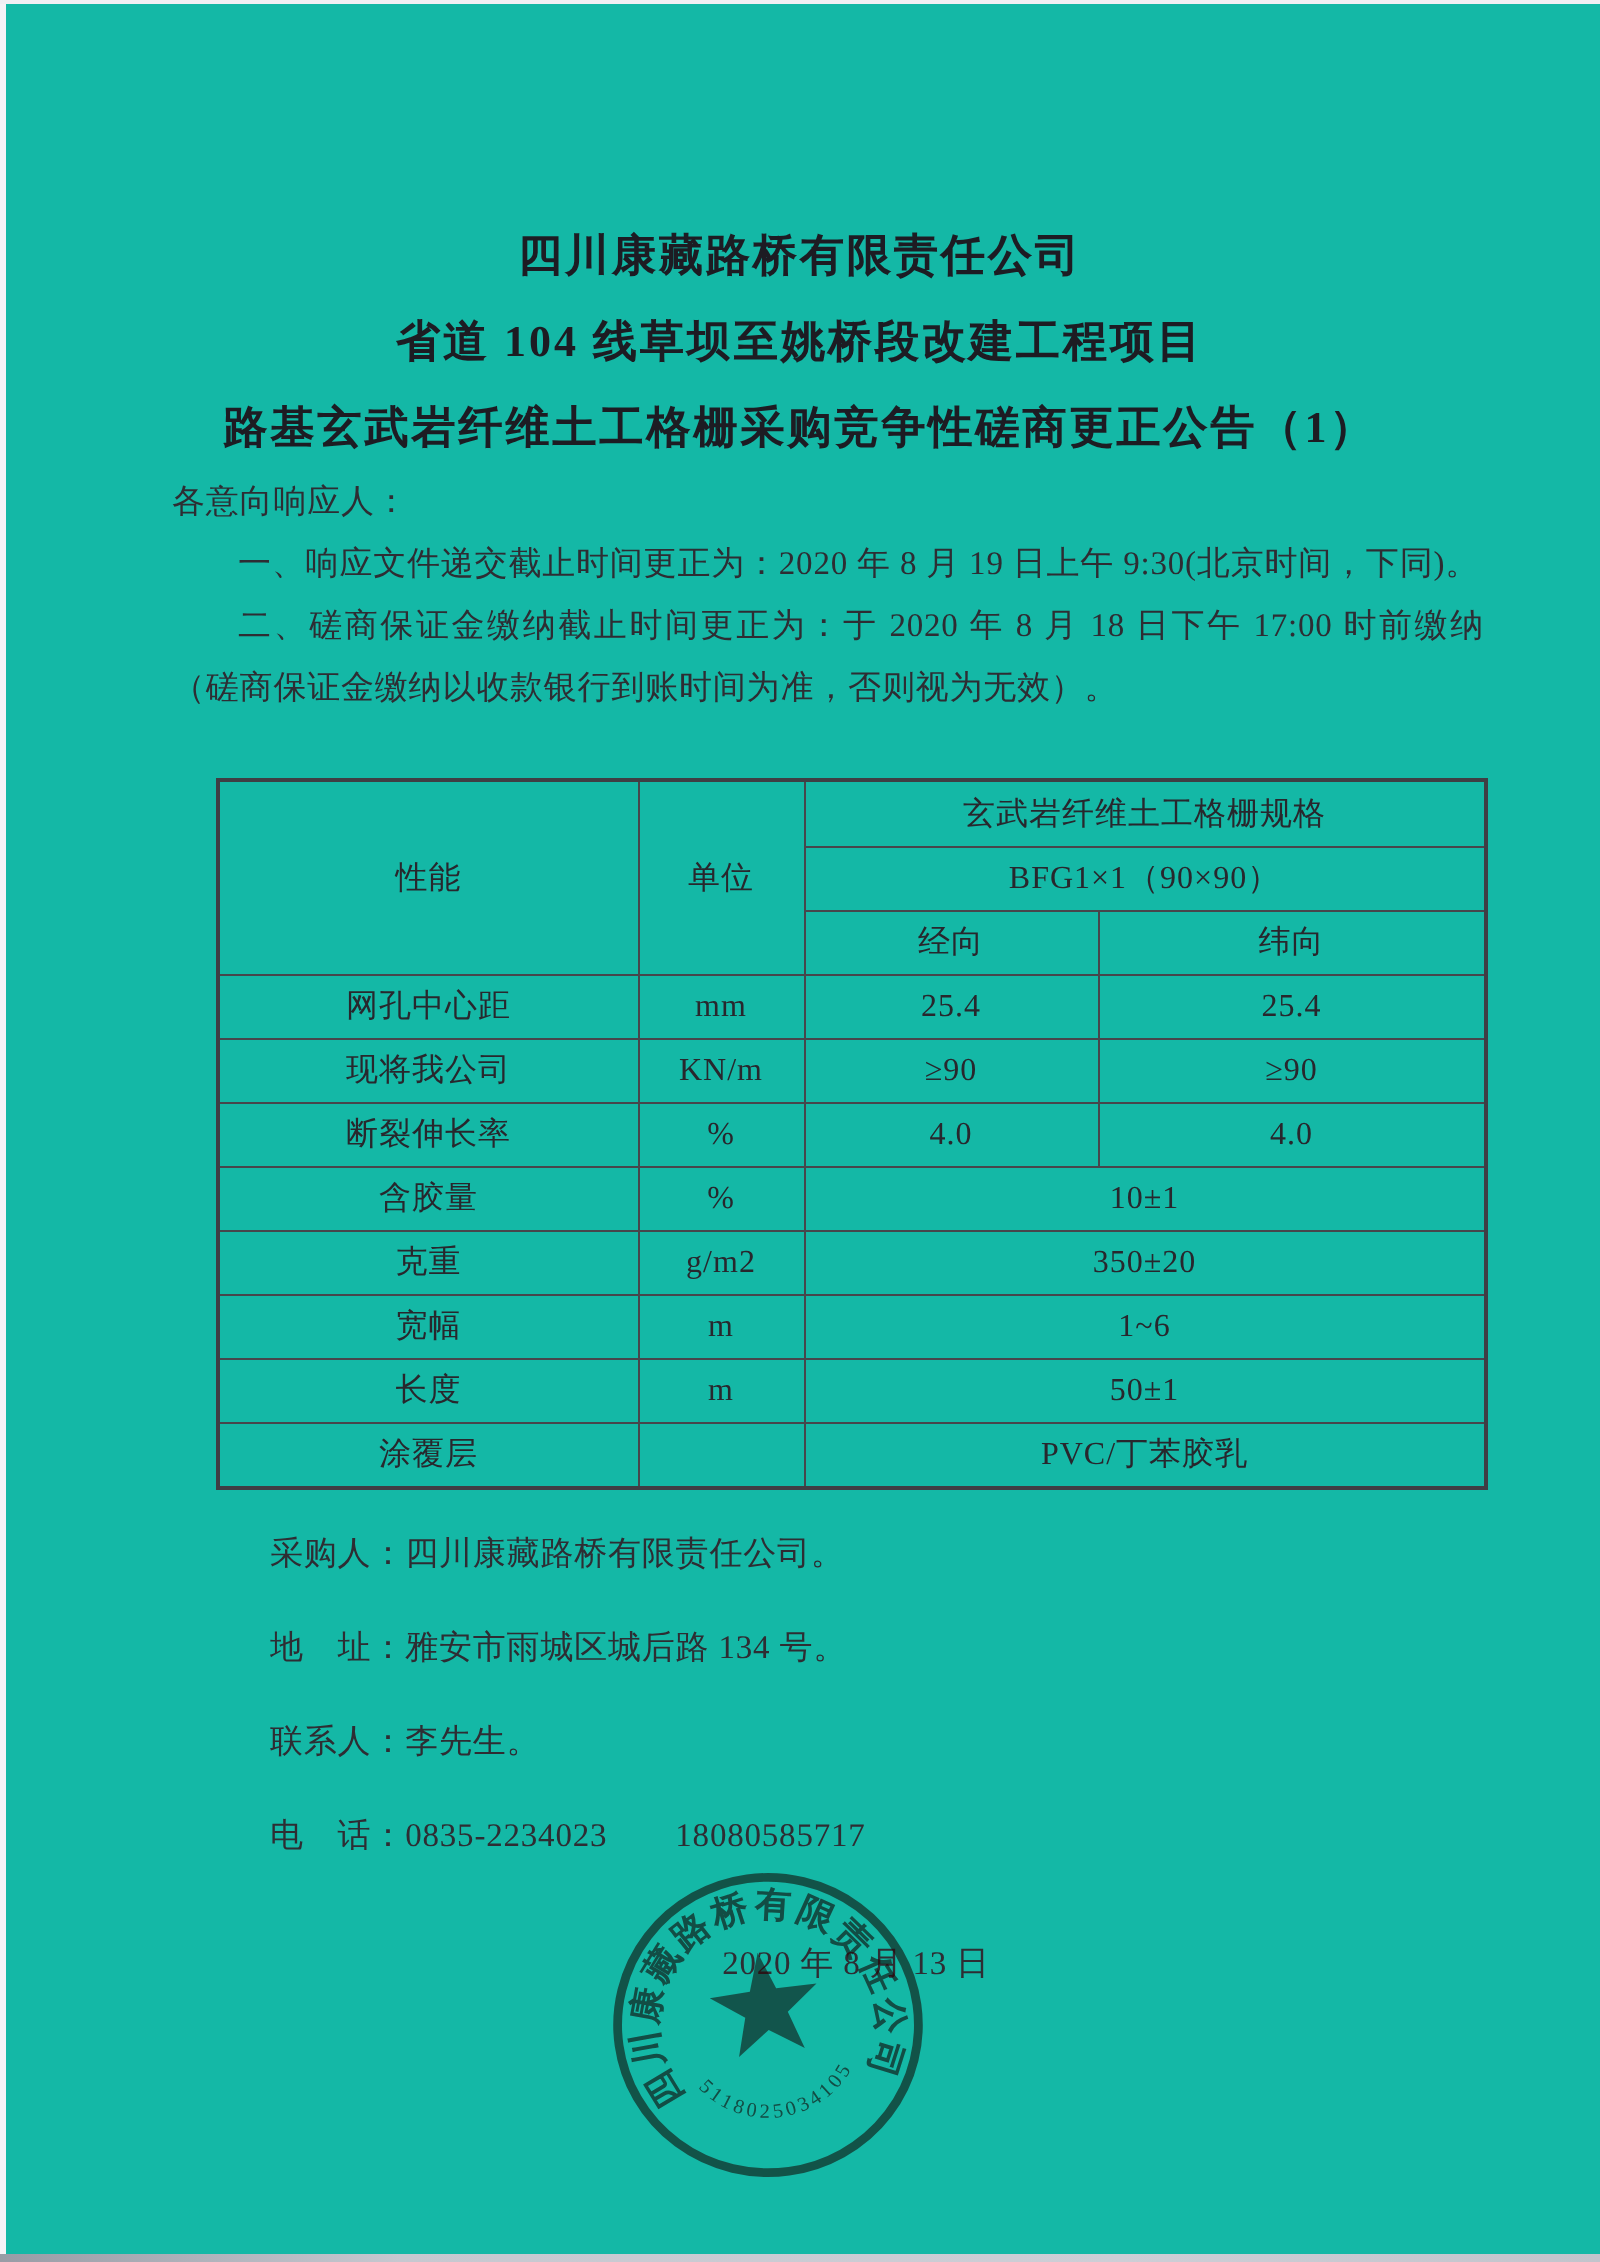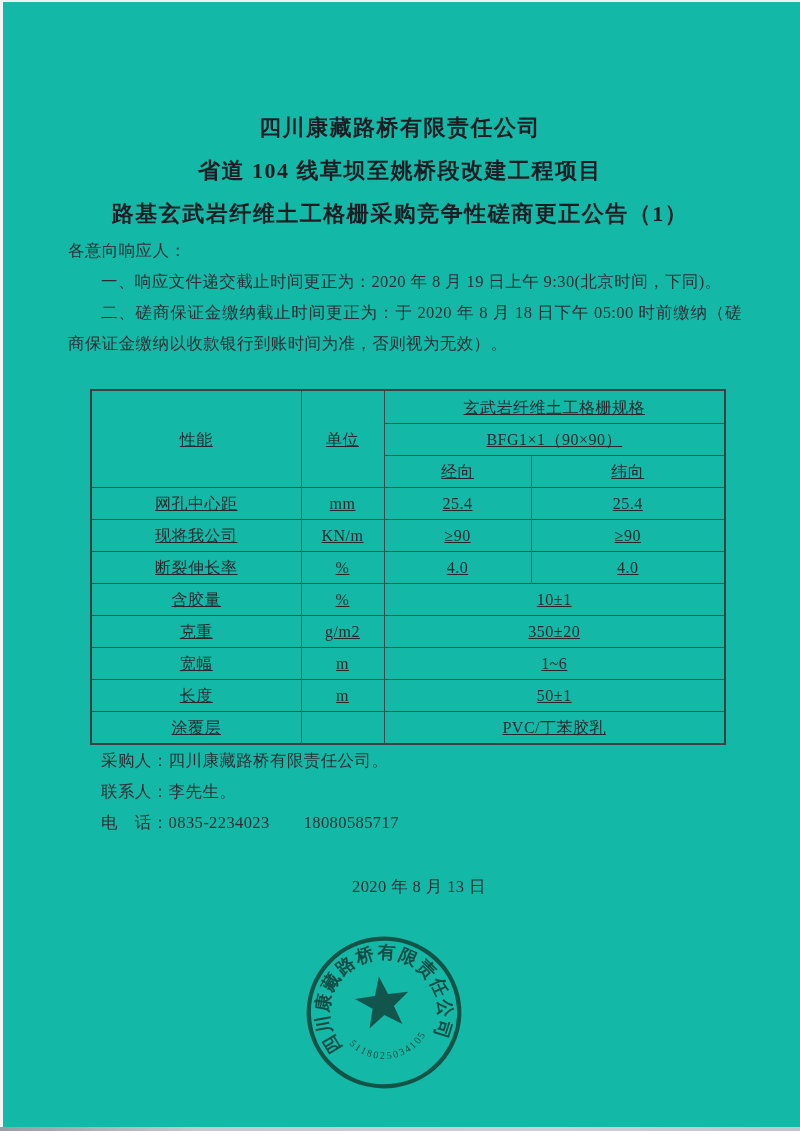--- a/index.html
+++ b/index.html
@@ -12,44 +12,43 @@
     color:#2e2d33;
     overflow:hidden;
     box-shadow: inset 0 2px 0 #f1eff4, inset 3px 0 0 #f5f3f7;
   }
   .titles{padding-top:106px;text-align:center;}
   .title{
     font-size:22px;font-weight:bold;line-height:43px;
     letter-spacing:1.5px;color:#1d1c23;
   }
   .content{
-    padding:0 58px 0 68px;
+    padding:0 58px 0 86px;
     font-size:16.5px;line-height:31px;
     text-align:justify;
     letter-spacing:0.4px;
   }
   .salutation{margin:0;}
   .para{margin:0;text-indent:2em;}
   .spec-table{
     border-collapse:collapse;table-layout:fixed;
     width:634px;margin:30px 0 0 22px;
     text-align:center;font-size:16px;color:#28272d;
     border:2px solid #3f3e44;
   }
   .spec-table td{
     border:1px solid #47464c;
     height:28px;padding:0 2px;
     letter-spacing:0.5px;
-    text-decoration:underline;
   }
   .spec-table tr.hr1 td{height:32px;}
   .spec-table tr.hr2 td{height:28px;}
   .spec-table tr.hr3 td{height:27px;text-align:center;}
   .after-table{margin-top:0;}
-  .contact-line{margin:0;text-indent:2em;}
+  .contact-line{margin:16px;text-indent:2em;}
   .phone-gap{display:inline-block;width:34px;}
   .date-line{
     margin-top:33px;text-align:center;
     position:relative;left:14px;
   }
   .seal{
     position:absolute;left:301px;top:931px;
     width:166px;height:163px;
     mix-blend-mode:multiply;opacity:0.85;
   }
@@ -75,21 +74,21 @@
 
   <div class="titles">
     <div class="title">四川康藏路桥有限责任公司</div>
     <div class="title">省道 104 线草坝至姚桥段改建工程项目</div>
     <div class="title">路基玄武岩纤维土工格栅采购竞争性磋商更正公告（1）</div>
   </div>
 
   <div class="content">
     <p class="salutation">各意向响应人：</p>
     <p class="para">一、响应文件递交截止时间更正为：2020 年 8 月 19 日上午 9:30(北京时间，下同)。</p>
-    <p class="para">二、磋商保证金缴纳截止时间更正为：于 2020 年 8 月 18 日下午 05:00 时前缴纳（磋商保证金缴纳以收款银行到账时间为准，否则视为无效）。</p>
+    <p class="para">二、磋商保证金缴纳截止时间更正为：于 2020 年 8 月 18 日下午 17:00 时前缴纳（磋商保证金缴纳以收款银行到账时间为准，否则视为无效）。</p>
 
     <table class="spec-table">
       <colgroup>
         <col style="width:210px">
           <col style="width:83px">
           <col style="width:147px">
           <col style="width:194px">
       </colgroup>
       <tbody>
         <tr class="hr1">
@@ -145,20 +144,21 @@
         <tr>
           <td>涂覆层</td>
           <td></td>
           <td colspan="2">PVC/丁苯胶乳</td>
         </tr>
       </tbody>
     </table>
 
 
     <p class="contact-line"><span>采购人：</span><span>四川康藏路桥有限责任公司。</span></p>
+    <p class="contact-line"><span>地　址：</span><span>雅安市雨城区城后路 134 号。</span></p>
     <p class="contact-line"><span>联系人：</span><span>李先生。</span></p>
     <p class="contact-line"><span>电　话：</span><span>0835-2234023</span><span class="phone-gap"></span><span>18080585717</span></p>
 
     <p class="date-line">2020 年 8 月 13 日</p>
   </div>
 
   <svg class="seal" viewBox="-85 -85 170 170" preserveAspectRatio="none">
     <g transform="rotate(-8)">
       <circle class="seal-ring" r="77" stroke="#dd5a55"></circle>
       <polygon class="seal-star" points="0,-38 6.8,-18.4 27.6,-18 11,-5.4 17,14.5 0,2.6 -17,14.5 -11,-5.4 -27.6,-18 -6.8,-18.4"></polygon>

